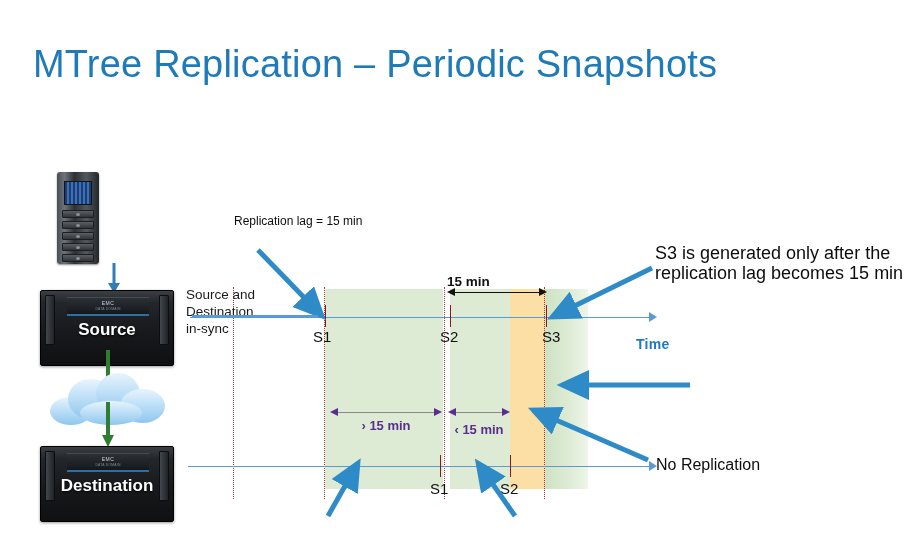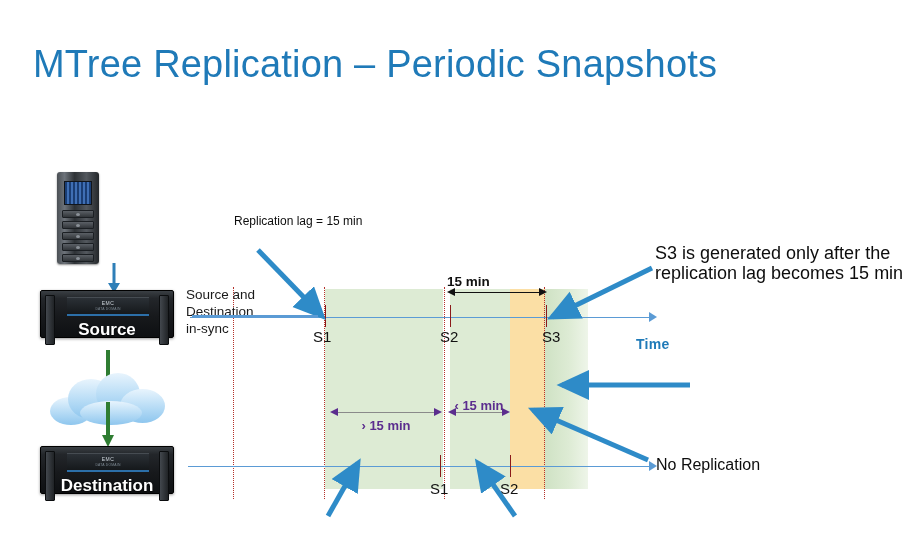--- a/index.html
+++ b/index.html
@@ -37,21 +37,21 @@
   }
   .tower .bay{
     position:absolute; left:5px; width:32px; height:8px;
     background:linear-gradient(180deg,#5b6066,#313539);
     border:1px solid #1b1f23; border-radius:1px;
   }
   .tower .bay i{ position:absolute; left:13px; top:2px; width:4px;height:3px;
     background:#8a9097; border-radius:50%; display:block;}
 
   .servbox{
-    position:absolute; width:134px; height:48px;
+    position:absolute; width:134px; height:76px;
     background:linear-gradient(180deg,#3a3f44 0%,#23262a 16%,#17191c 55%,#0e1012 100%);
     border:1px solid #000; border-radius:2px;
     box-shadow:0 1px 3px rgba(0,0,0,.4);
   }
   .servbox .faceplate{
     position:absolute; left:26px; top:6px; width:82px; height:19px;
     background:linear-gradient(180deg,#2b3036,#15181b);
     border-top:1px solid #464c52;
     border-bottom:2px solid #2c6fa8;
   }
@@ -203,21 +203,21 @@
     border-top:1.6px solid #8a8a8a; }
   .pmeasure .hl,.pmeasure .hr{ position:absolute; top:-4.5px; width:0;height:0;
     border-top:4.5px solid transparent; border-bottom:4.5px solid transparent; }
   .pmeasure .hl{ left:0; border-right:8px solid #5B2D8E; }
   .pmeasure .hr{ right:0; border-left:8px solid #5B2D8E; }
   .plabel{ position:absolute; font-size:13px; font-weight:bold; color:#5B2D8E;
     text-align:center; }
   #pm-gt{ left:330px; top:412px; width:112px; }
   #pm-gt-label{ left:330px; top:418px; width:112px; }
   #pm-lt{ left:448px; top:412px; width:62px; }
-  #pm-lt-label{ left:444px; top:398px; width:70px; }
+  #pm-lt-label{ left:444px; top:422px; width:70px; }
 
   
   .callout{ position:absolute; left:0; top:0; width:920px; height:549px;
     pointer-events:none; }
 </style>
 </head>
 <body>
 
 <div id="stage">
 

